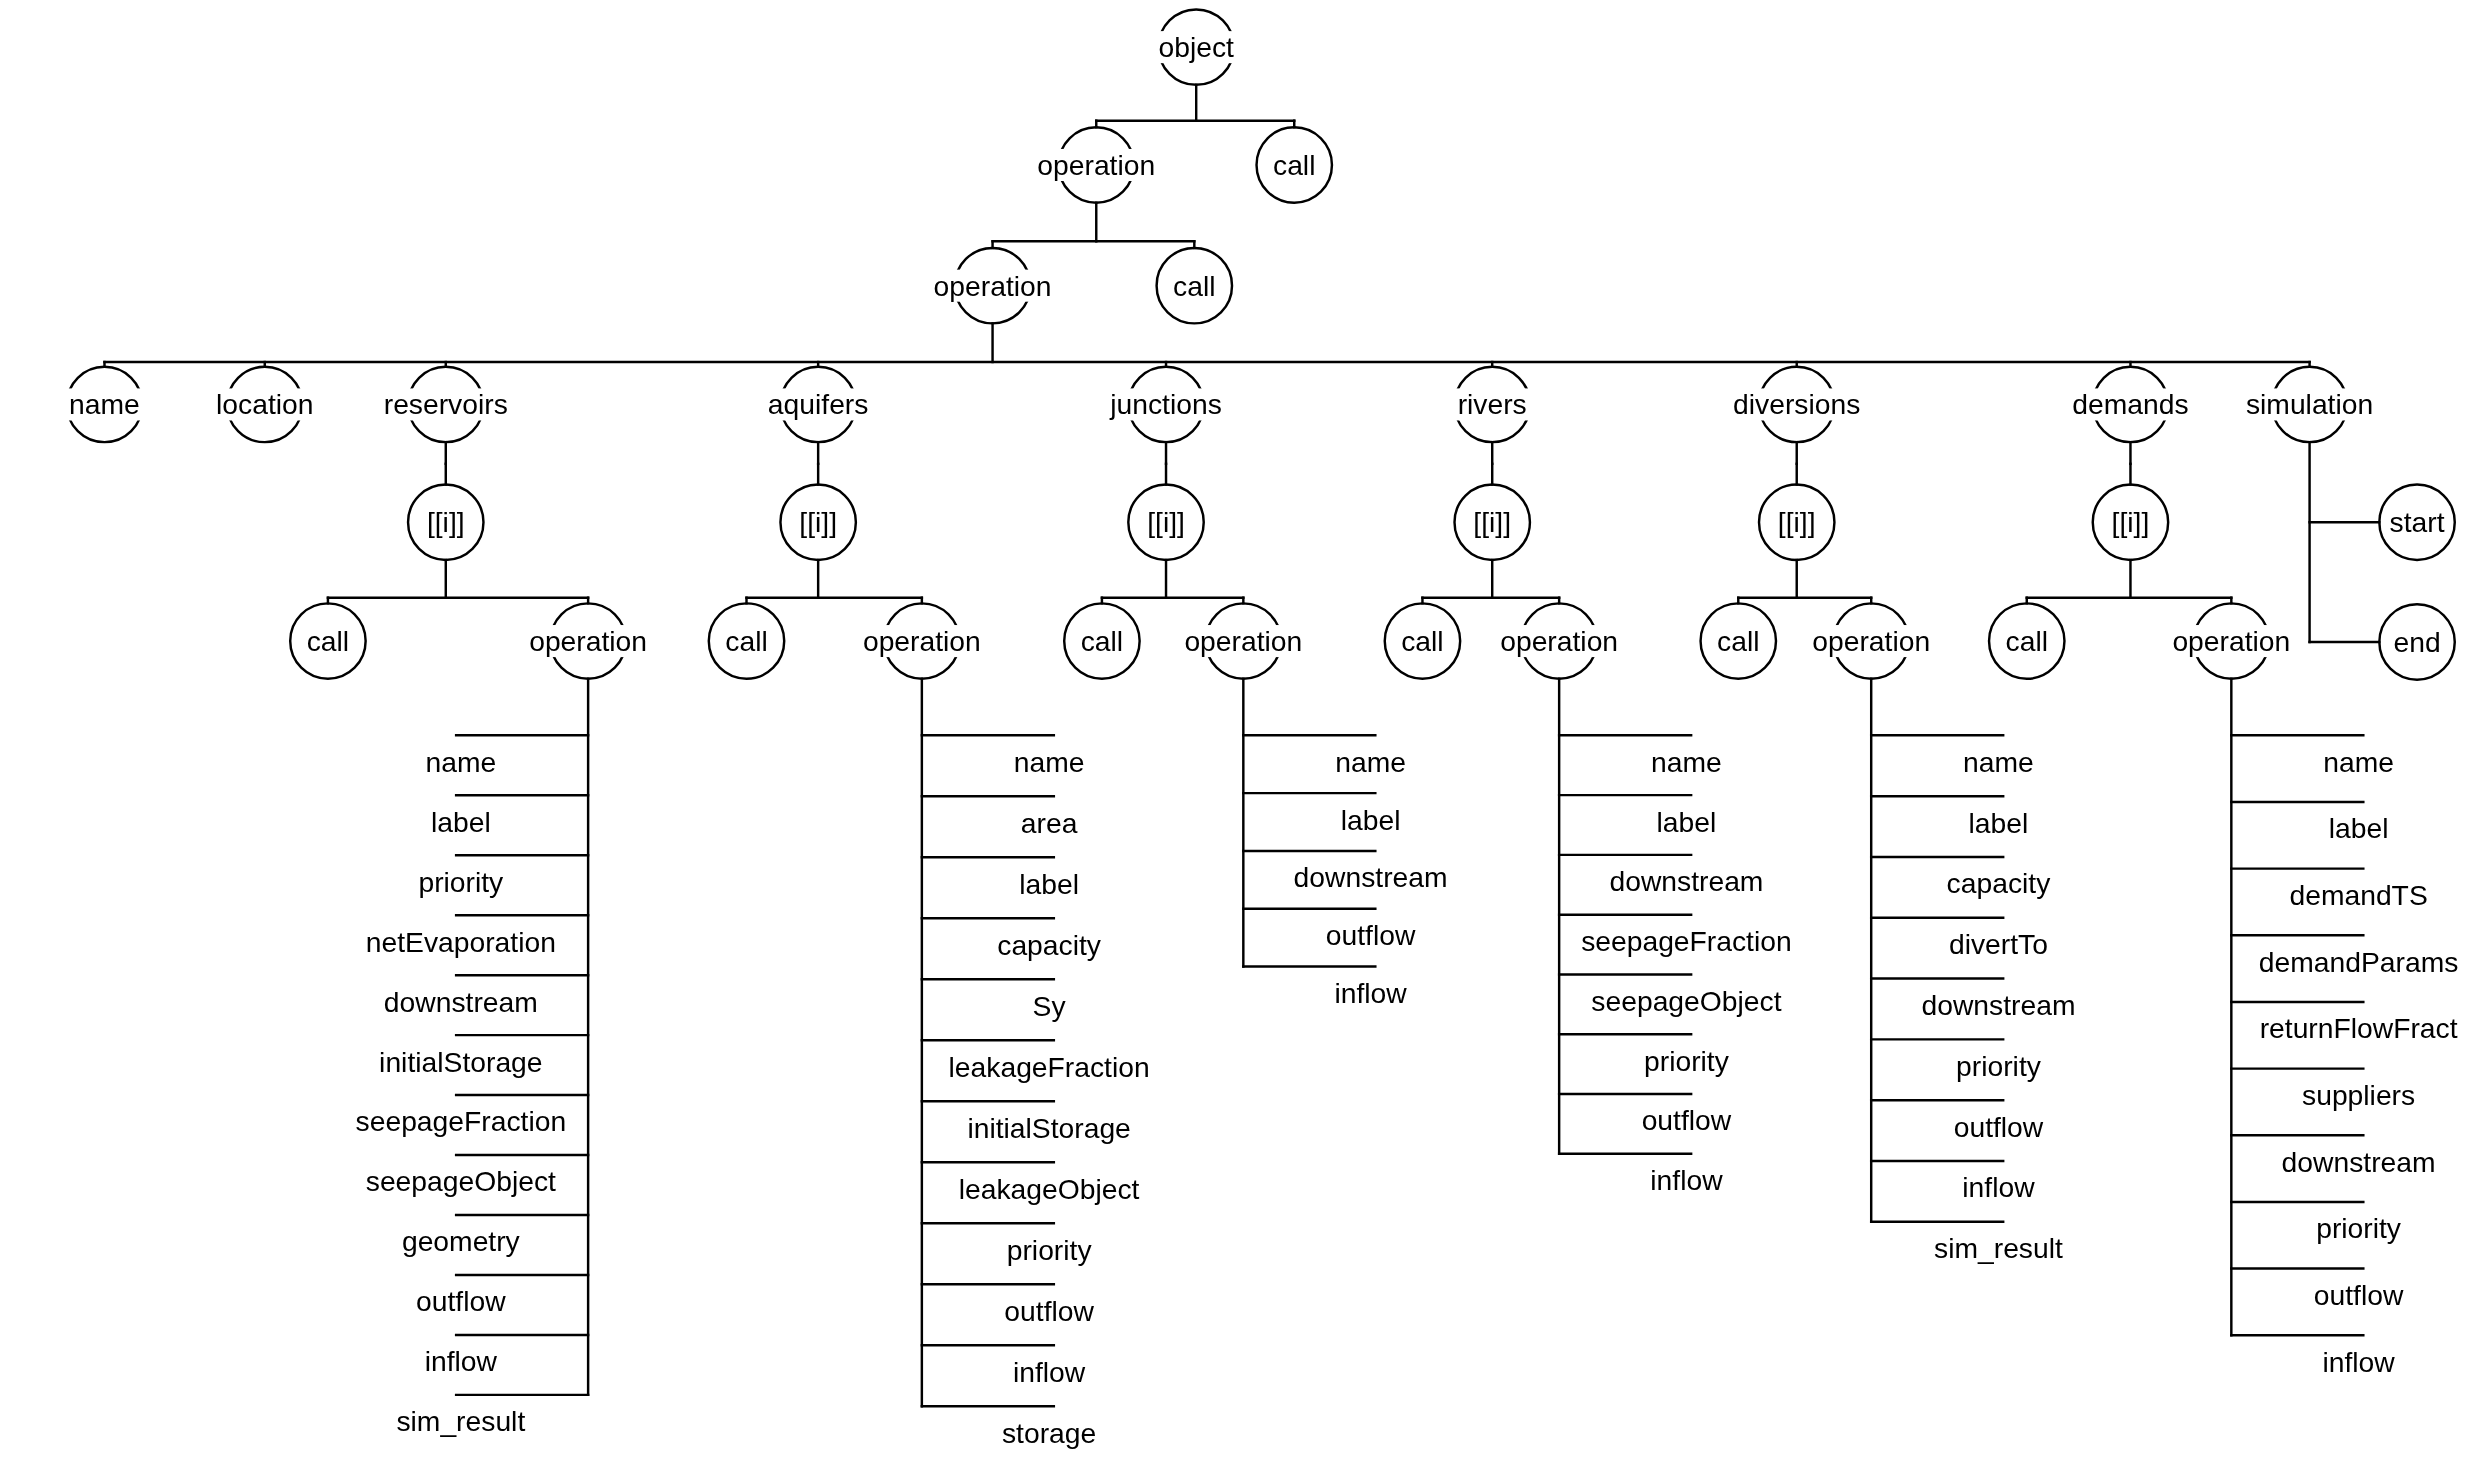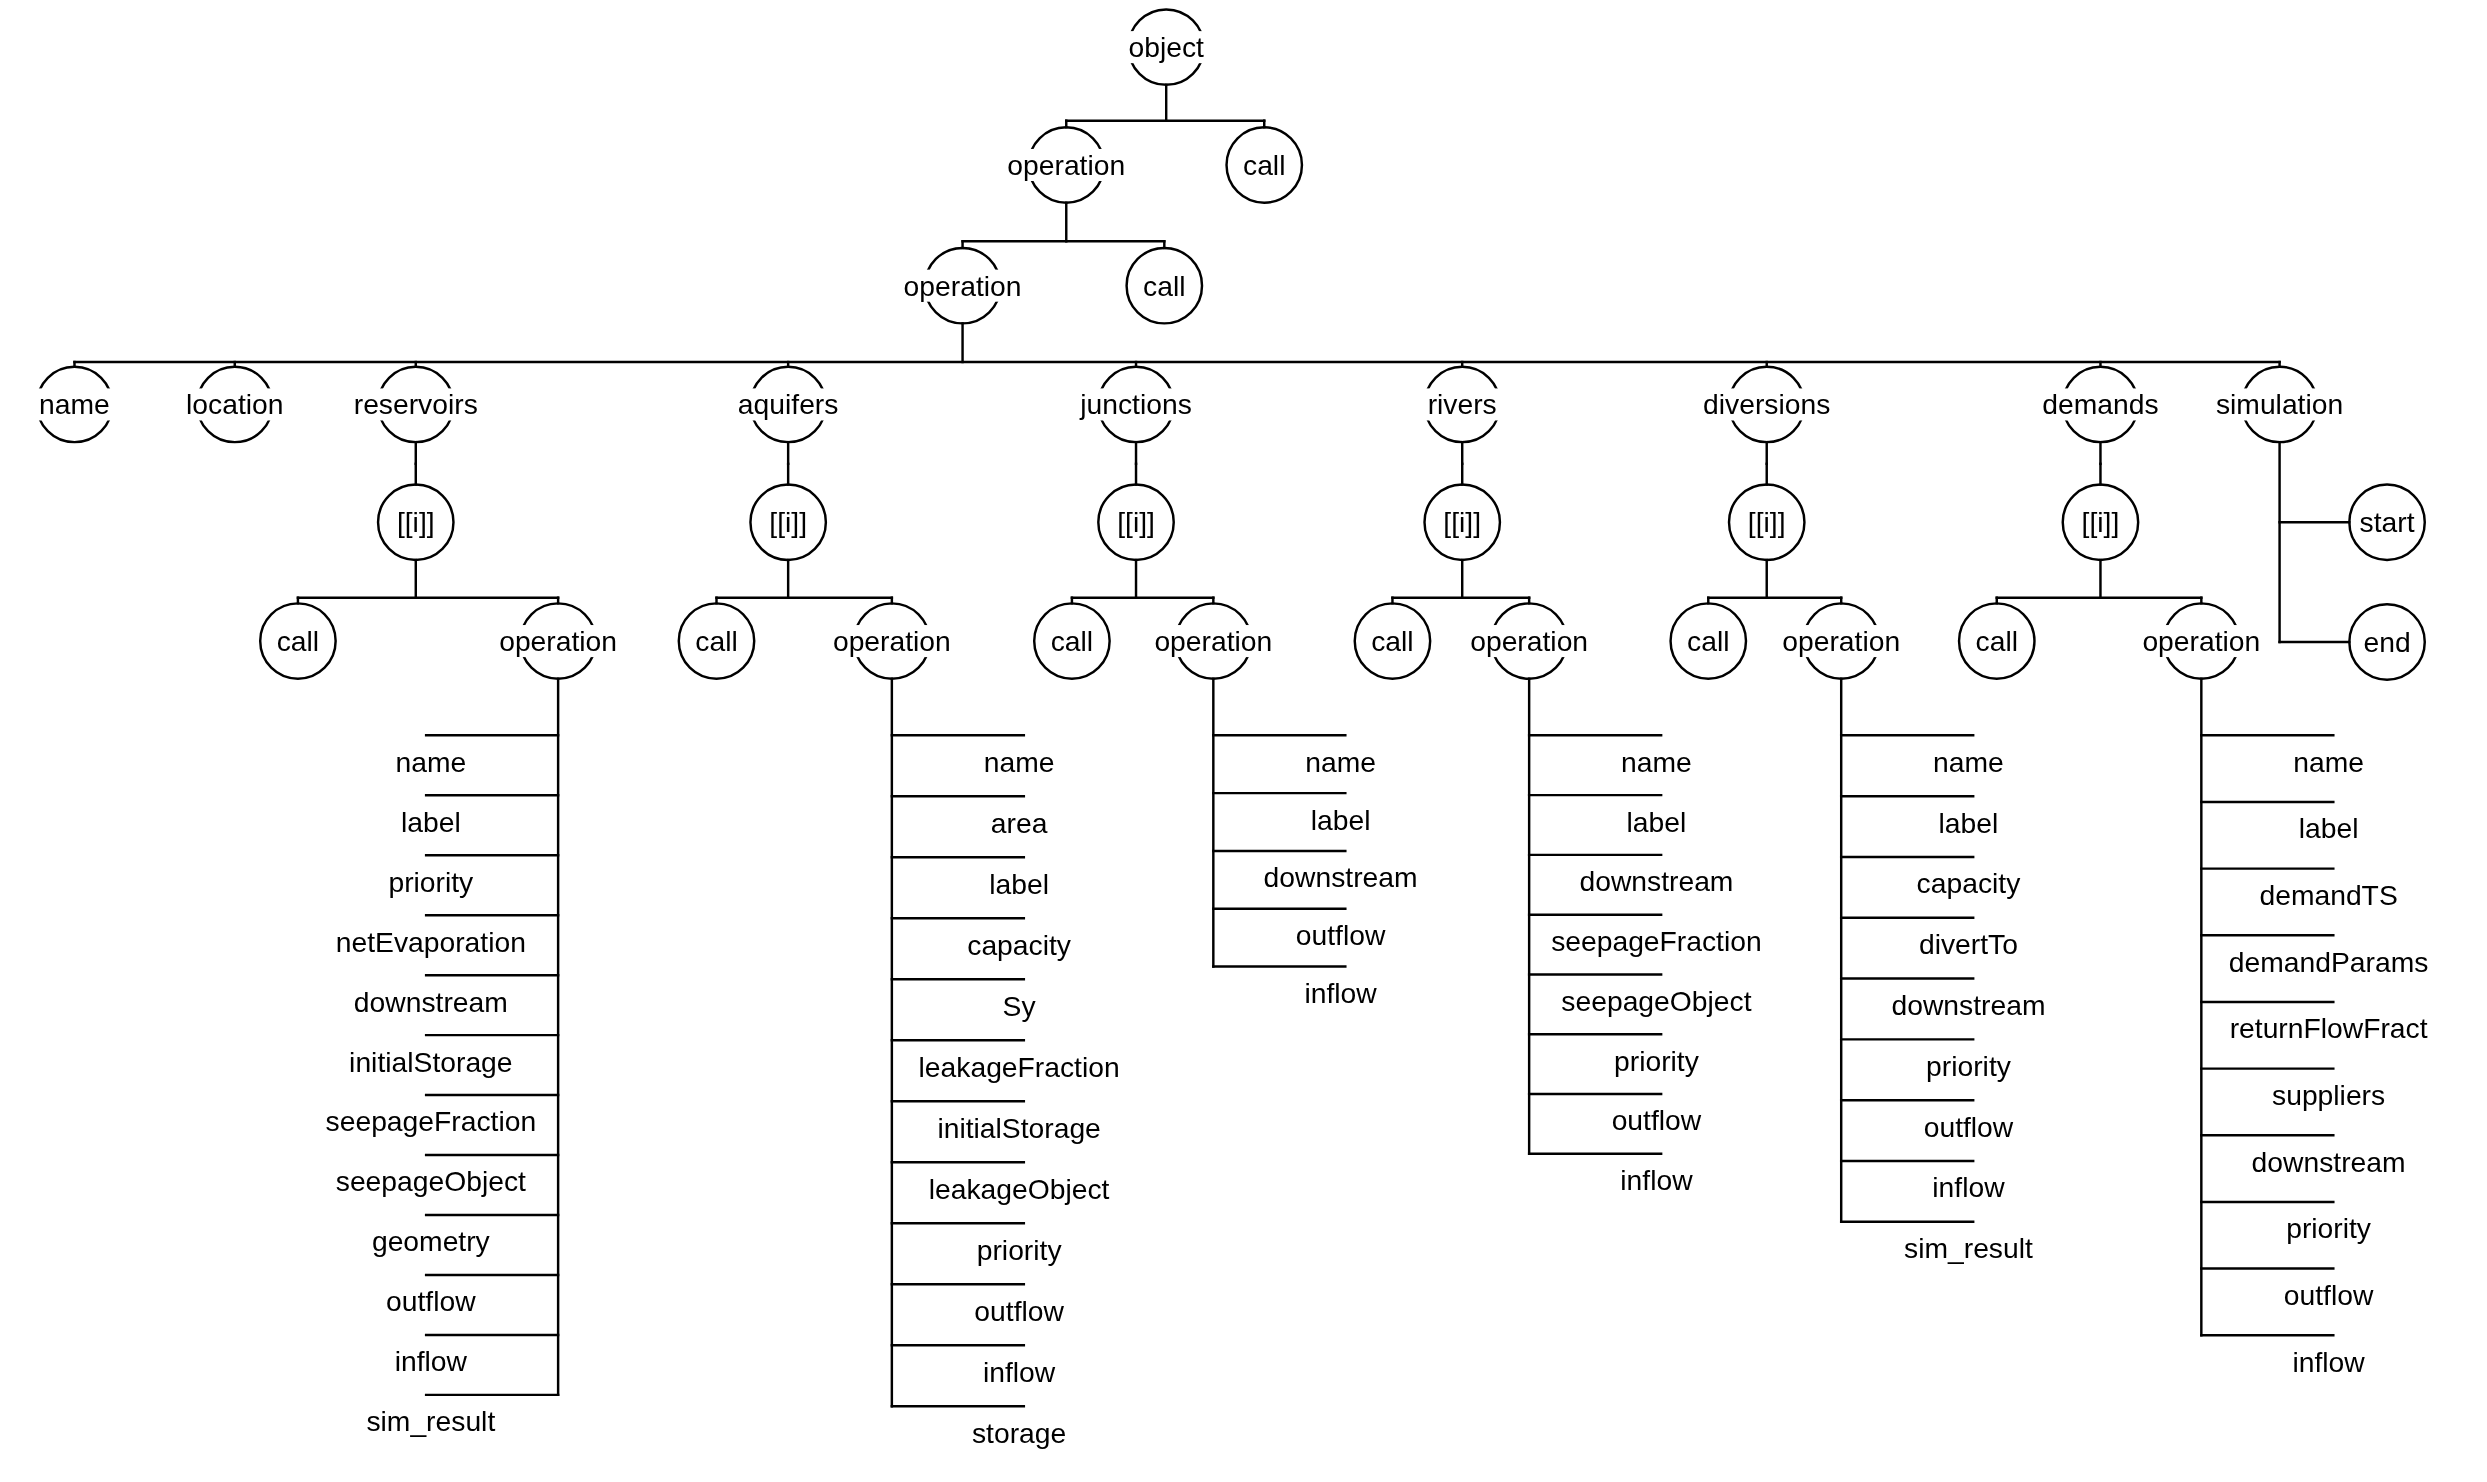--- a/index.html
+++ b/index.html
@@ -6,20 +6,21 @@
     margin: 0;
     padding: 0;
     background: #ffffff;
   }
   .canvas {
     position: relative;
     width: 2443px;
     height: 1482px;
     background: #ffffff;
     overflow: hidden;
+    margin-left: 30px;
   }
   svg { display: block; }
   text {
     font-family: "Liberation Sans", sans-serif;
     font-size: 30px;
     fill: var(--text, #000);
   }
   .node-label, .attr-label {
     text-anchor: middle;
     dominant-baseline: central;

